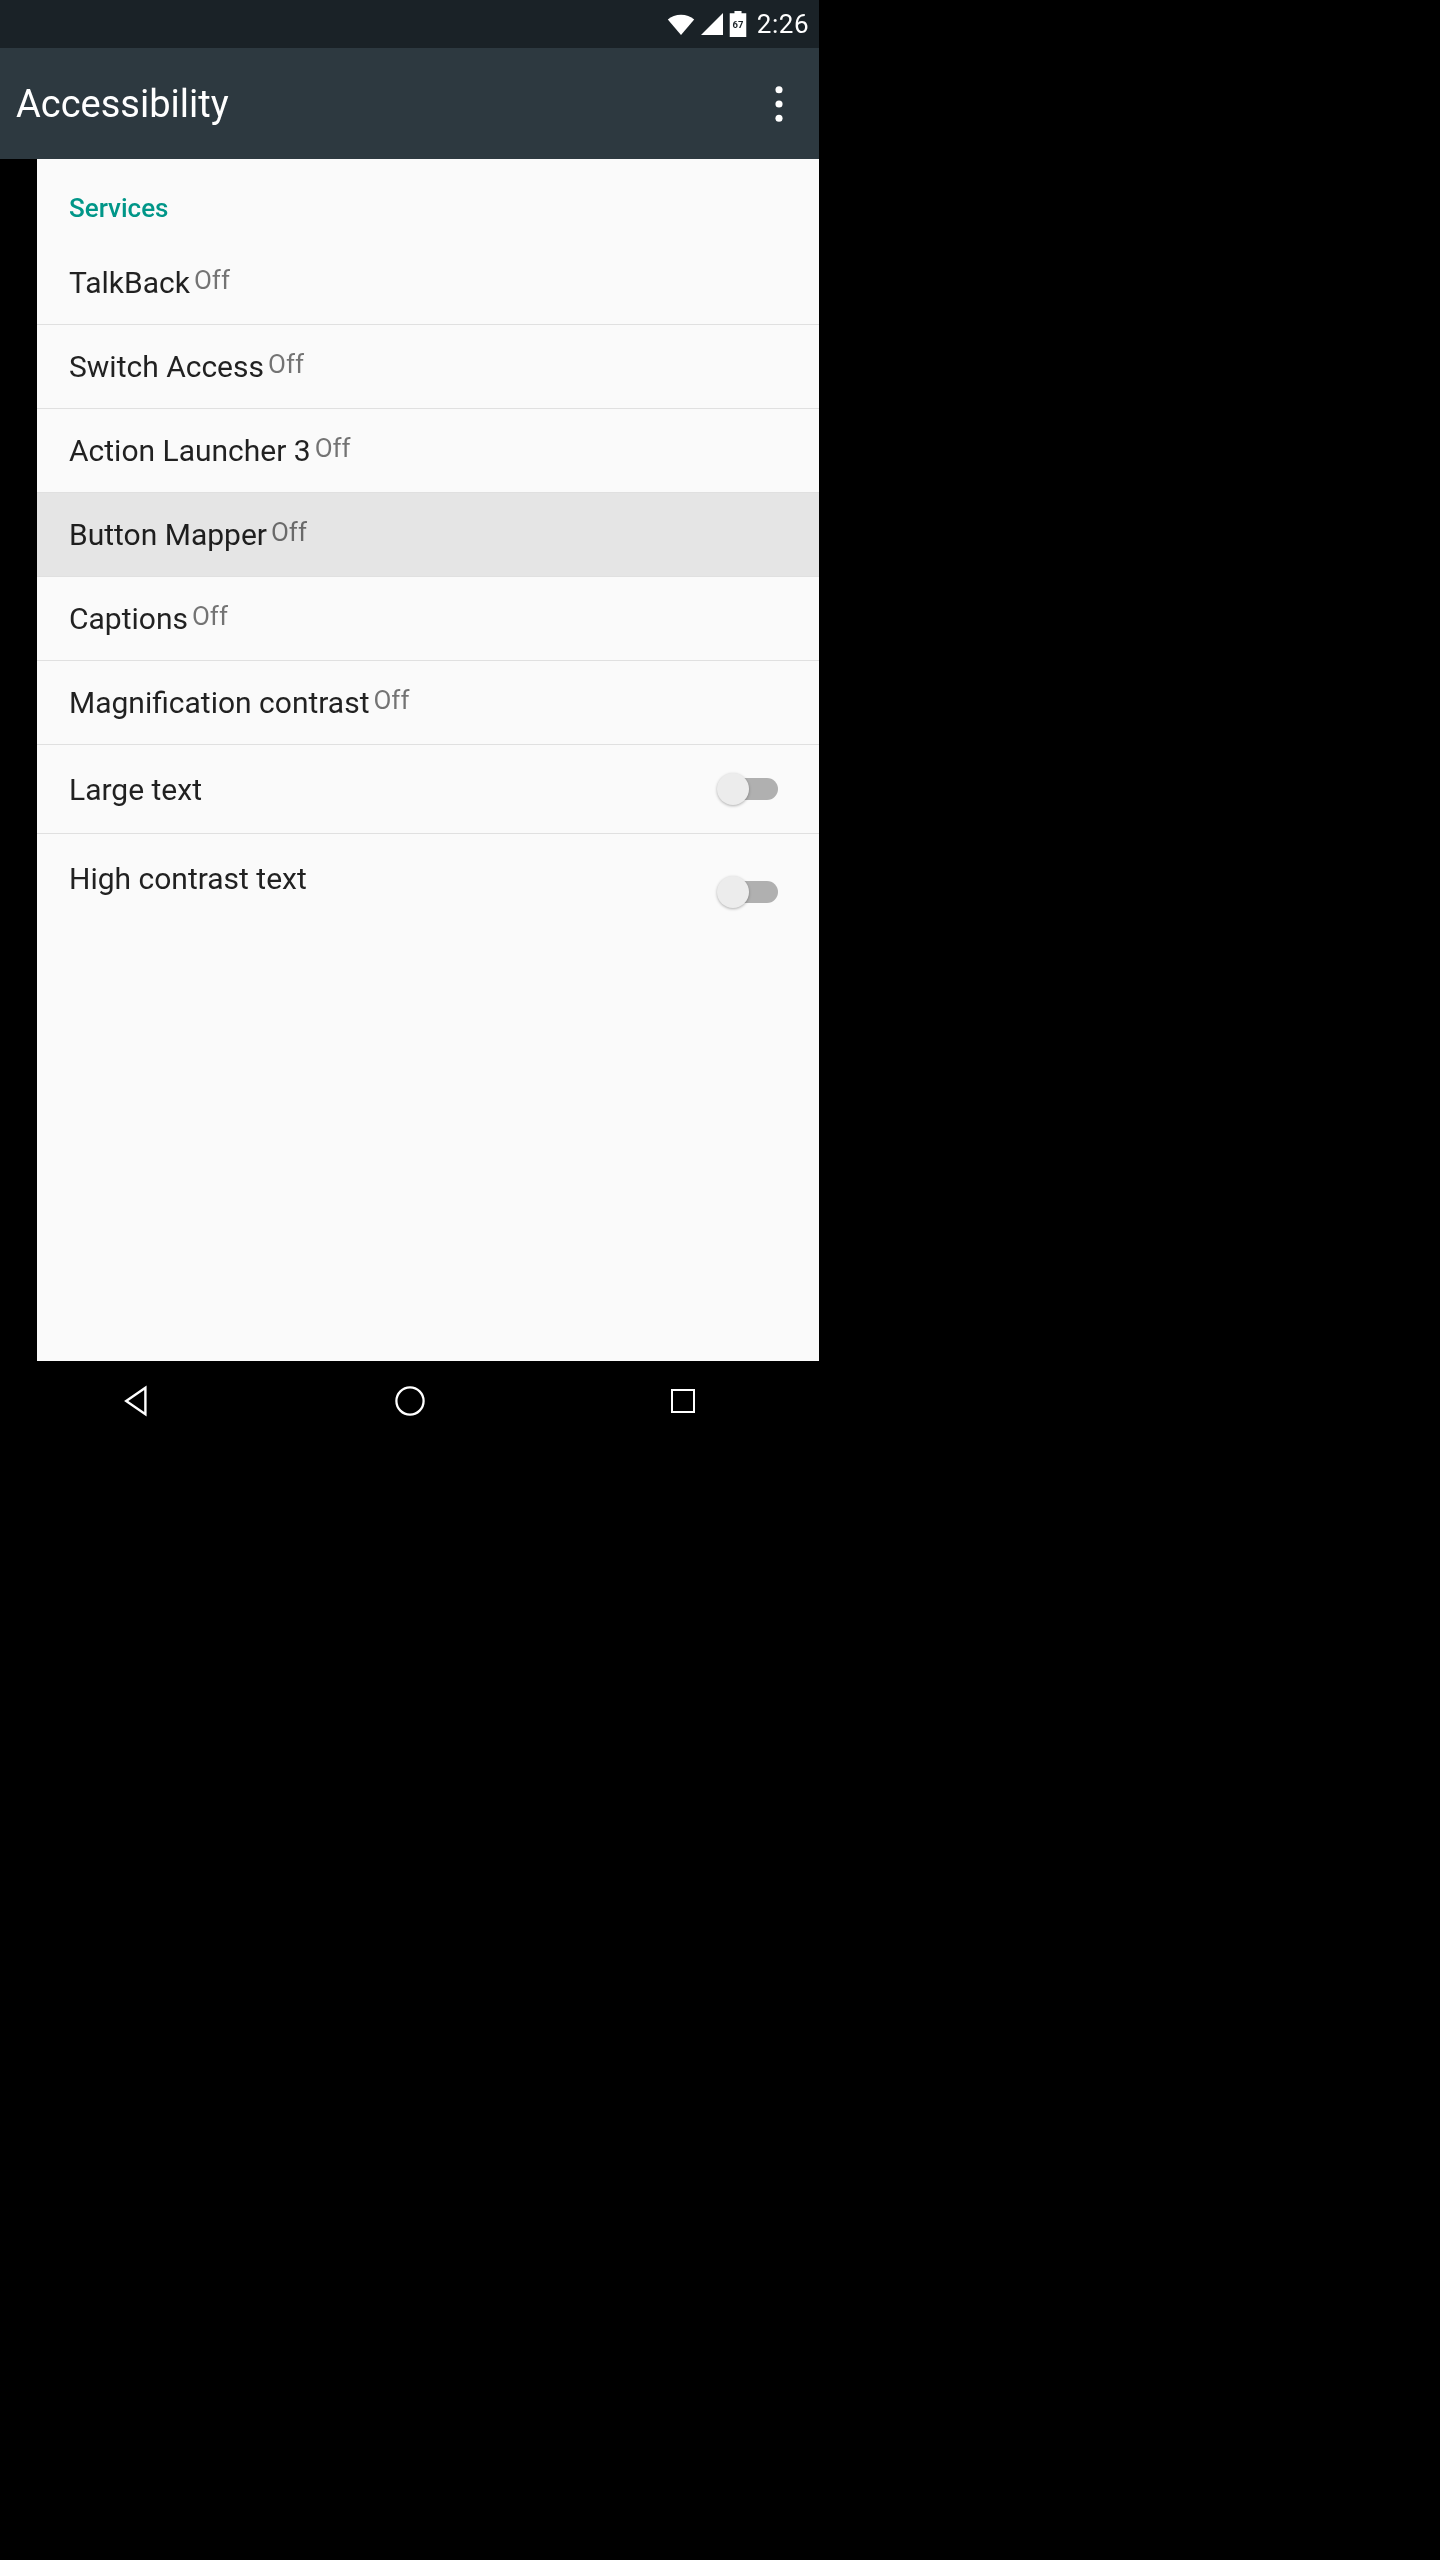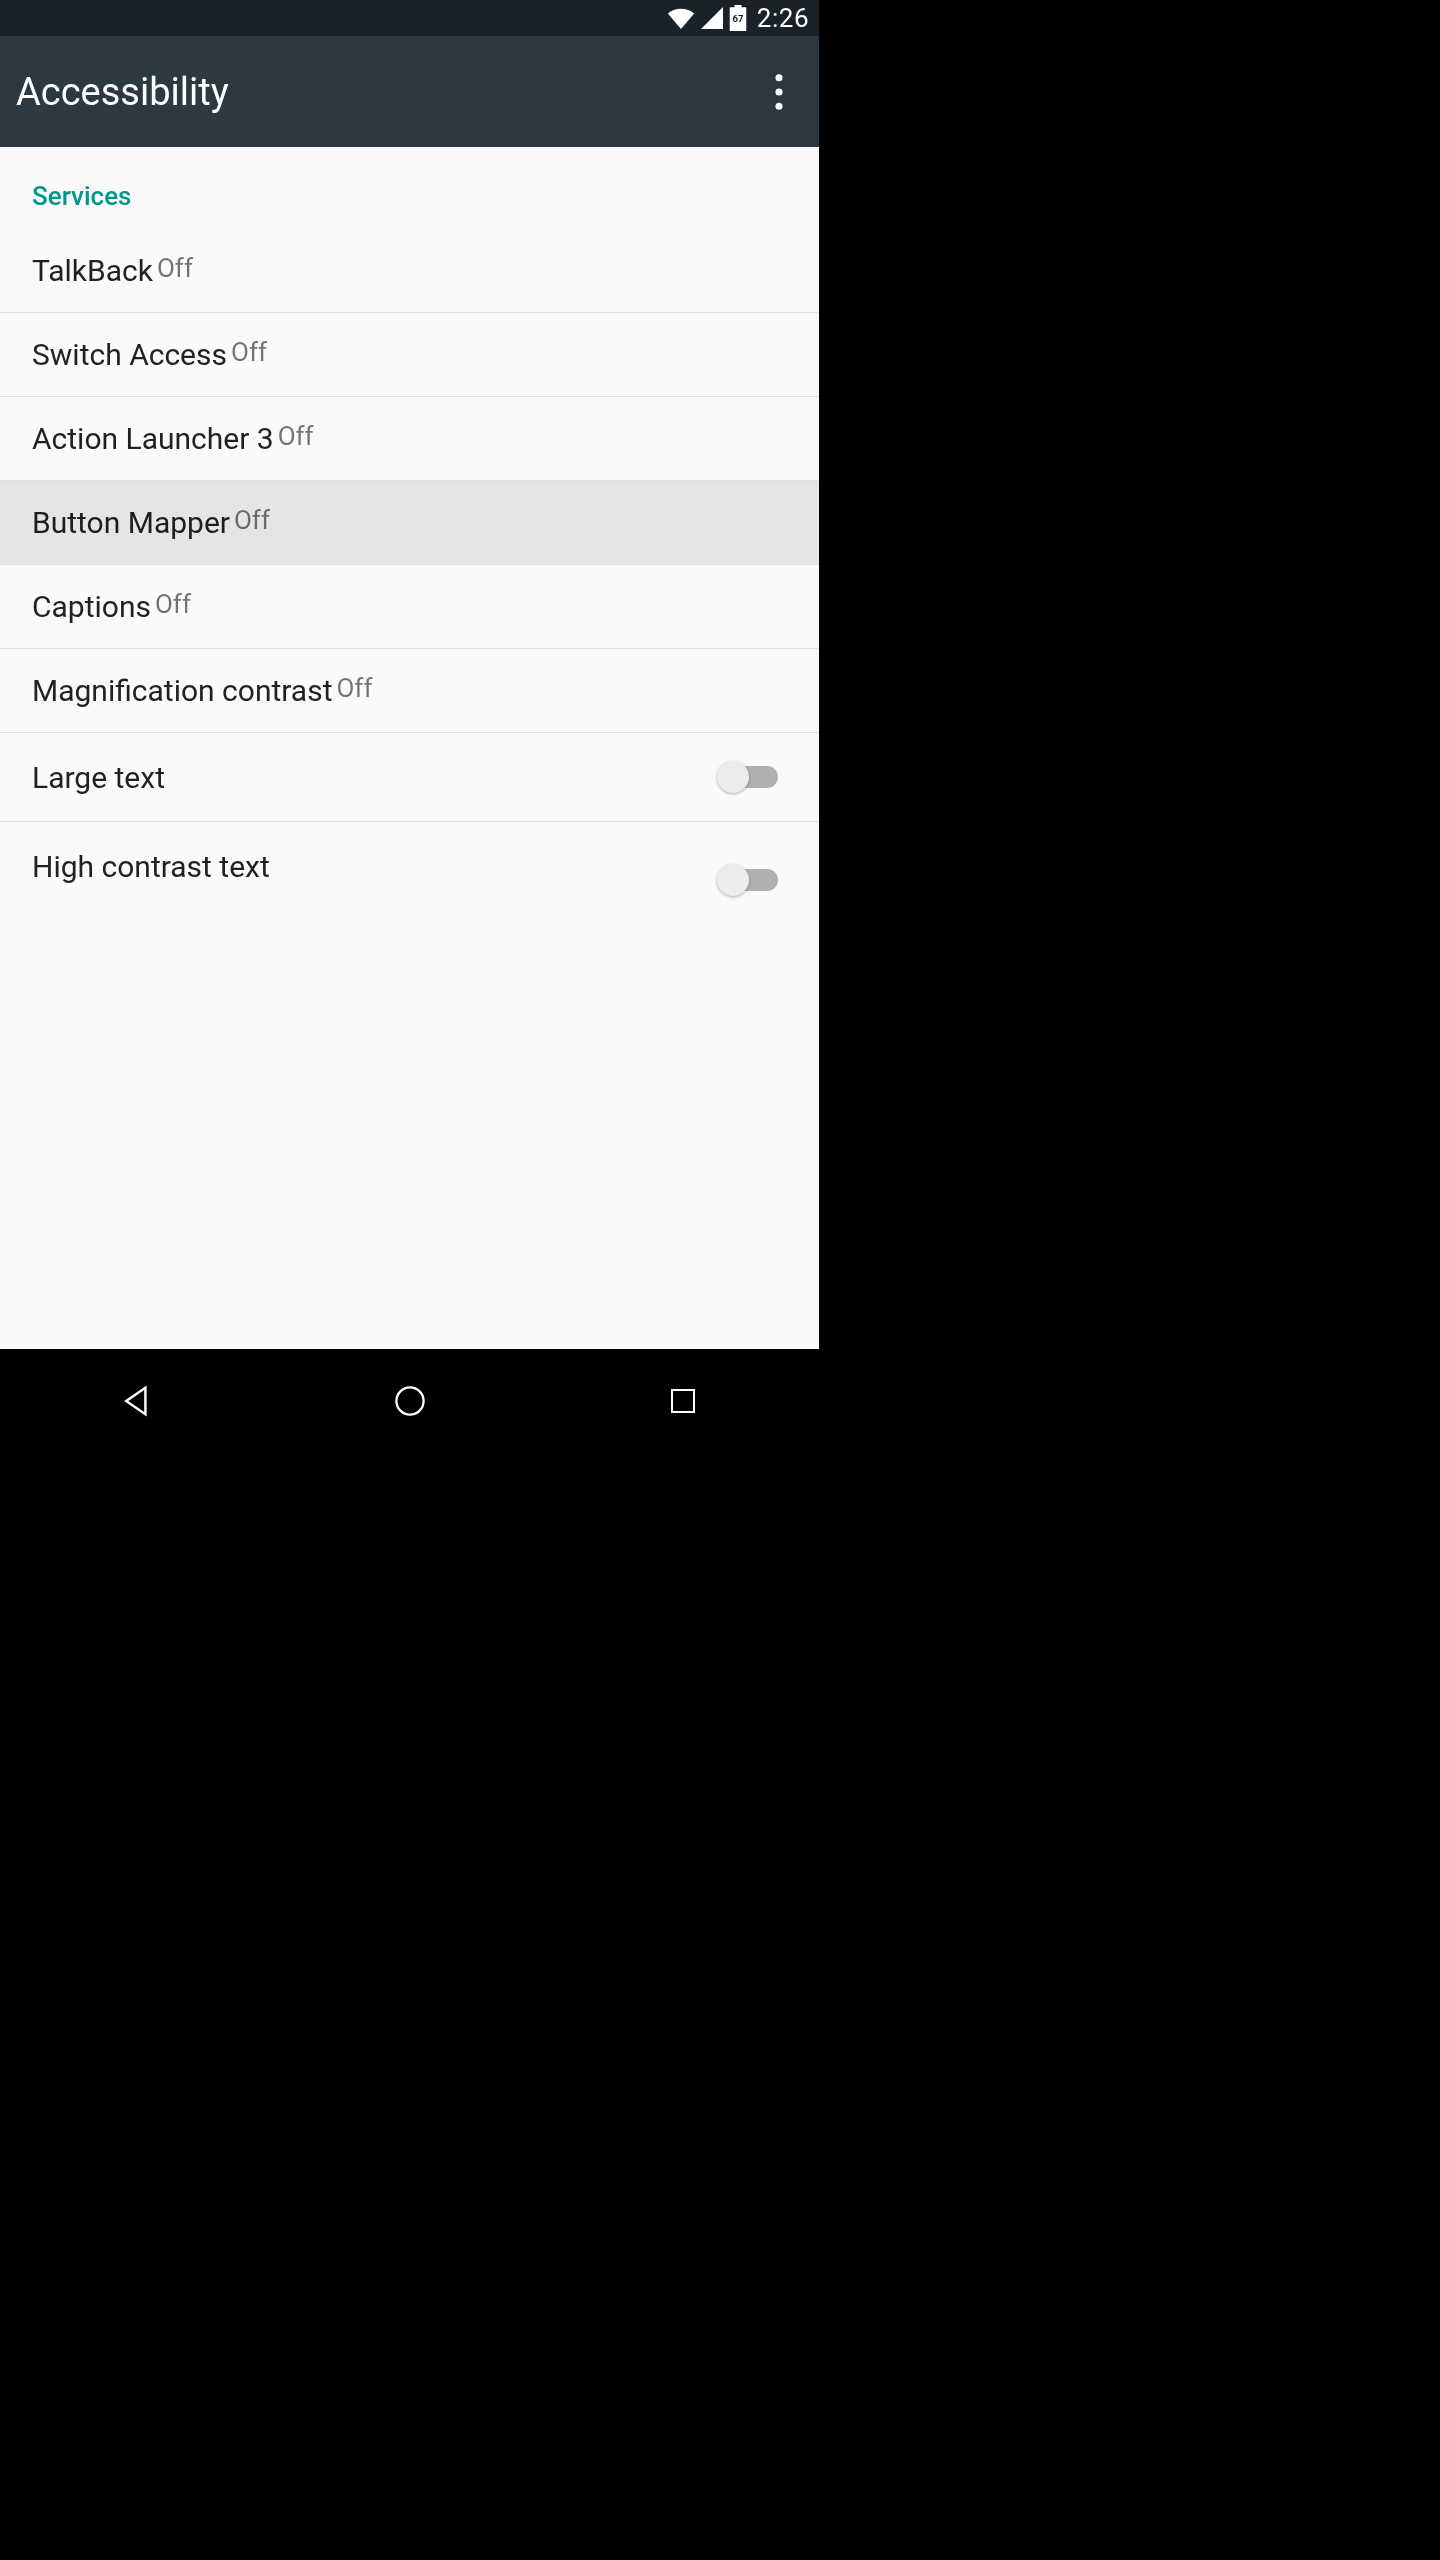--- a/index.html
+++ b/index.html
@@ -1,25 +1,25 @@
 <!DOCTYPE html>
 <html><head>
 <meta charset="utf-8">
 <style>
   * { box-sizing: border-box; margin: 0; padding: 0; }
   body { width: 819px; height: 1440px; background: #000; font-family: Roboto, Arial, sans-serif; overflow: hidden; }
   .phone { width: 819px; height: 1440px; position: relative; }
-  .status-bar { height: 36px; background: #1a2227; display: flex; align-items: center; justify-content: flex-end; padding: 0 10px; color: #fff; gap: 6px; }
+  .status-bar { height: 48px; background: #1a2227; display: flex; align-items: center; justify-content: flex-end; padding: 0 10px; color: #fff; gap: 6px; }
   .status-bar .time { font-size: 26px; font-weight: 400; letter-spacing: 0.5px; margin-left: 4px; text-align: center; }
   .status-bar svg { fill: #fff; }
   .app-bar { height: 111px; background: #2d3940; display: flex; align-items: center; justify-content: space-between; padding: 0 16px; }
   .app-bar .title { color: #fff; font-size: 38px; font-weight: 400; }
   .app-bar .overflow { width: 48px; height: 48px; display: flex; align-items: center; justify-content: center; }
   .app-bar .overflow svg circle { fill: #fff; }
-  .content { background: #fafafa; height: calc(1361px - 159px); overflow-y: hidden; }
+  .content { background: #fafafa; height: calc(1361px - 159px); overflow-y: hidden; margin-left: 37px; }
   .section-header { color: #009688; font-size: 26px; font-weight: 500; padding: 34px 32px 18px 32px; }
   .item { padding: 24px 32px; border-bottom: 1px solid #e0e0e0; display: flex; align-items: center; justify-content: space-between; }
   .item:last-child { border-bottom: none; }
   .item .text { display: flex; flex-direction: row; gap: 4px; }
   .item .label { font-size: 30px; color: rgba(0,0,0,0.87); }
   .item .status { font-size: 26px; color: rgba(0,0,0,0.54); }
   .item.highlight { background: #e5e5e5; }
   .toggle { width: 70px; height: 40px; position: relative; }
   .toggle .track { position: absolute; width: 52px; height: 22px; background: #b0b0b0; border-radius: 11px; top: 9px; left: 9px; }
   .toggle .thumb { position: absolute; width: 32px; height: 32px; background: #ececec; border-radius: 50%; top: 4px; left: 0; box-shadow: 0 1px 3px rgba(0,0,0,0.3); }

